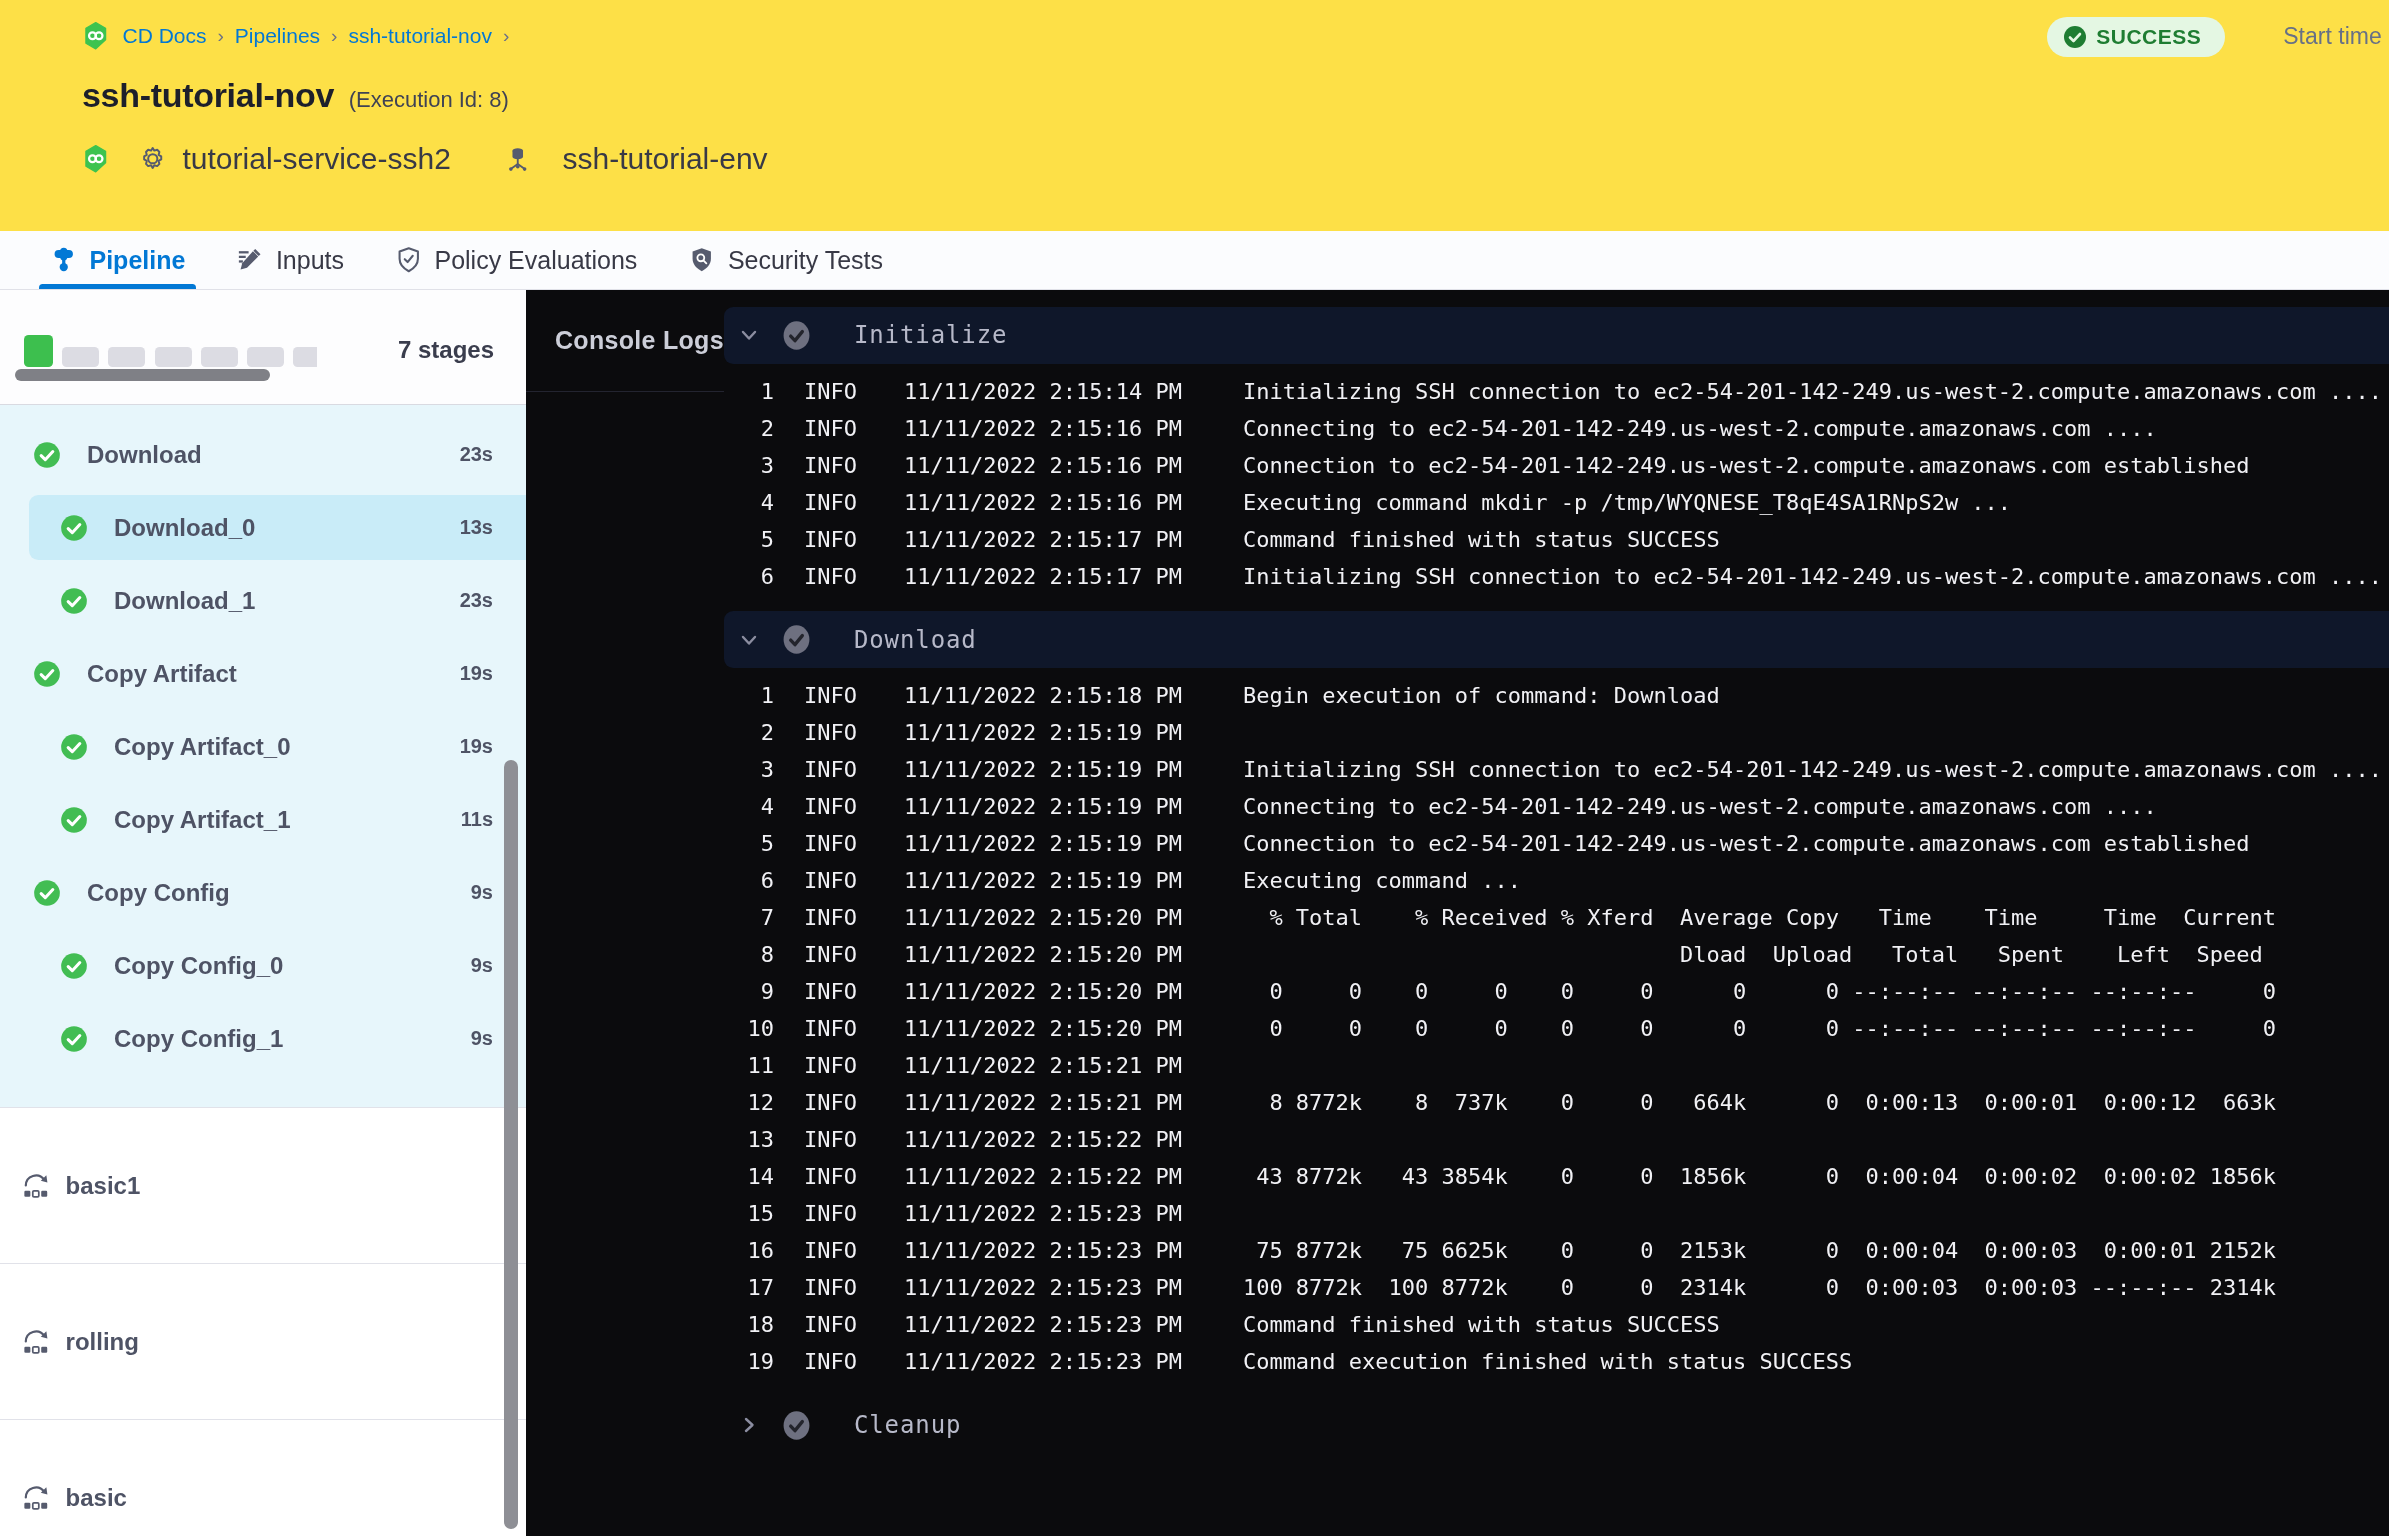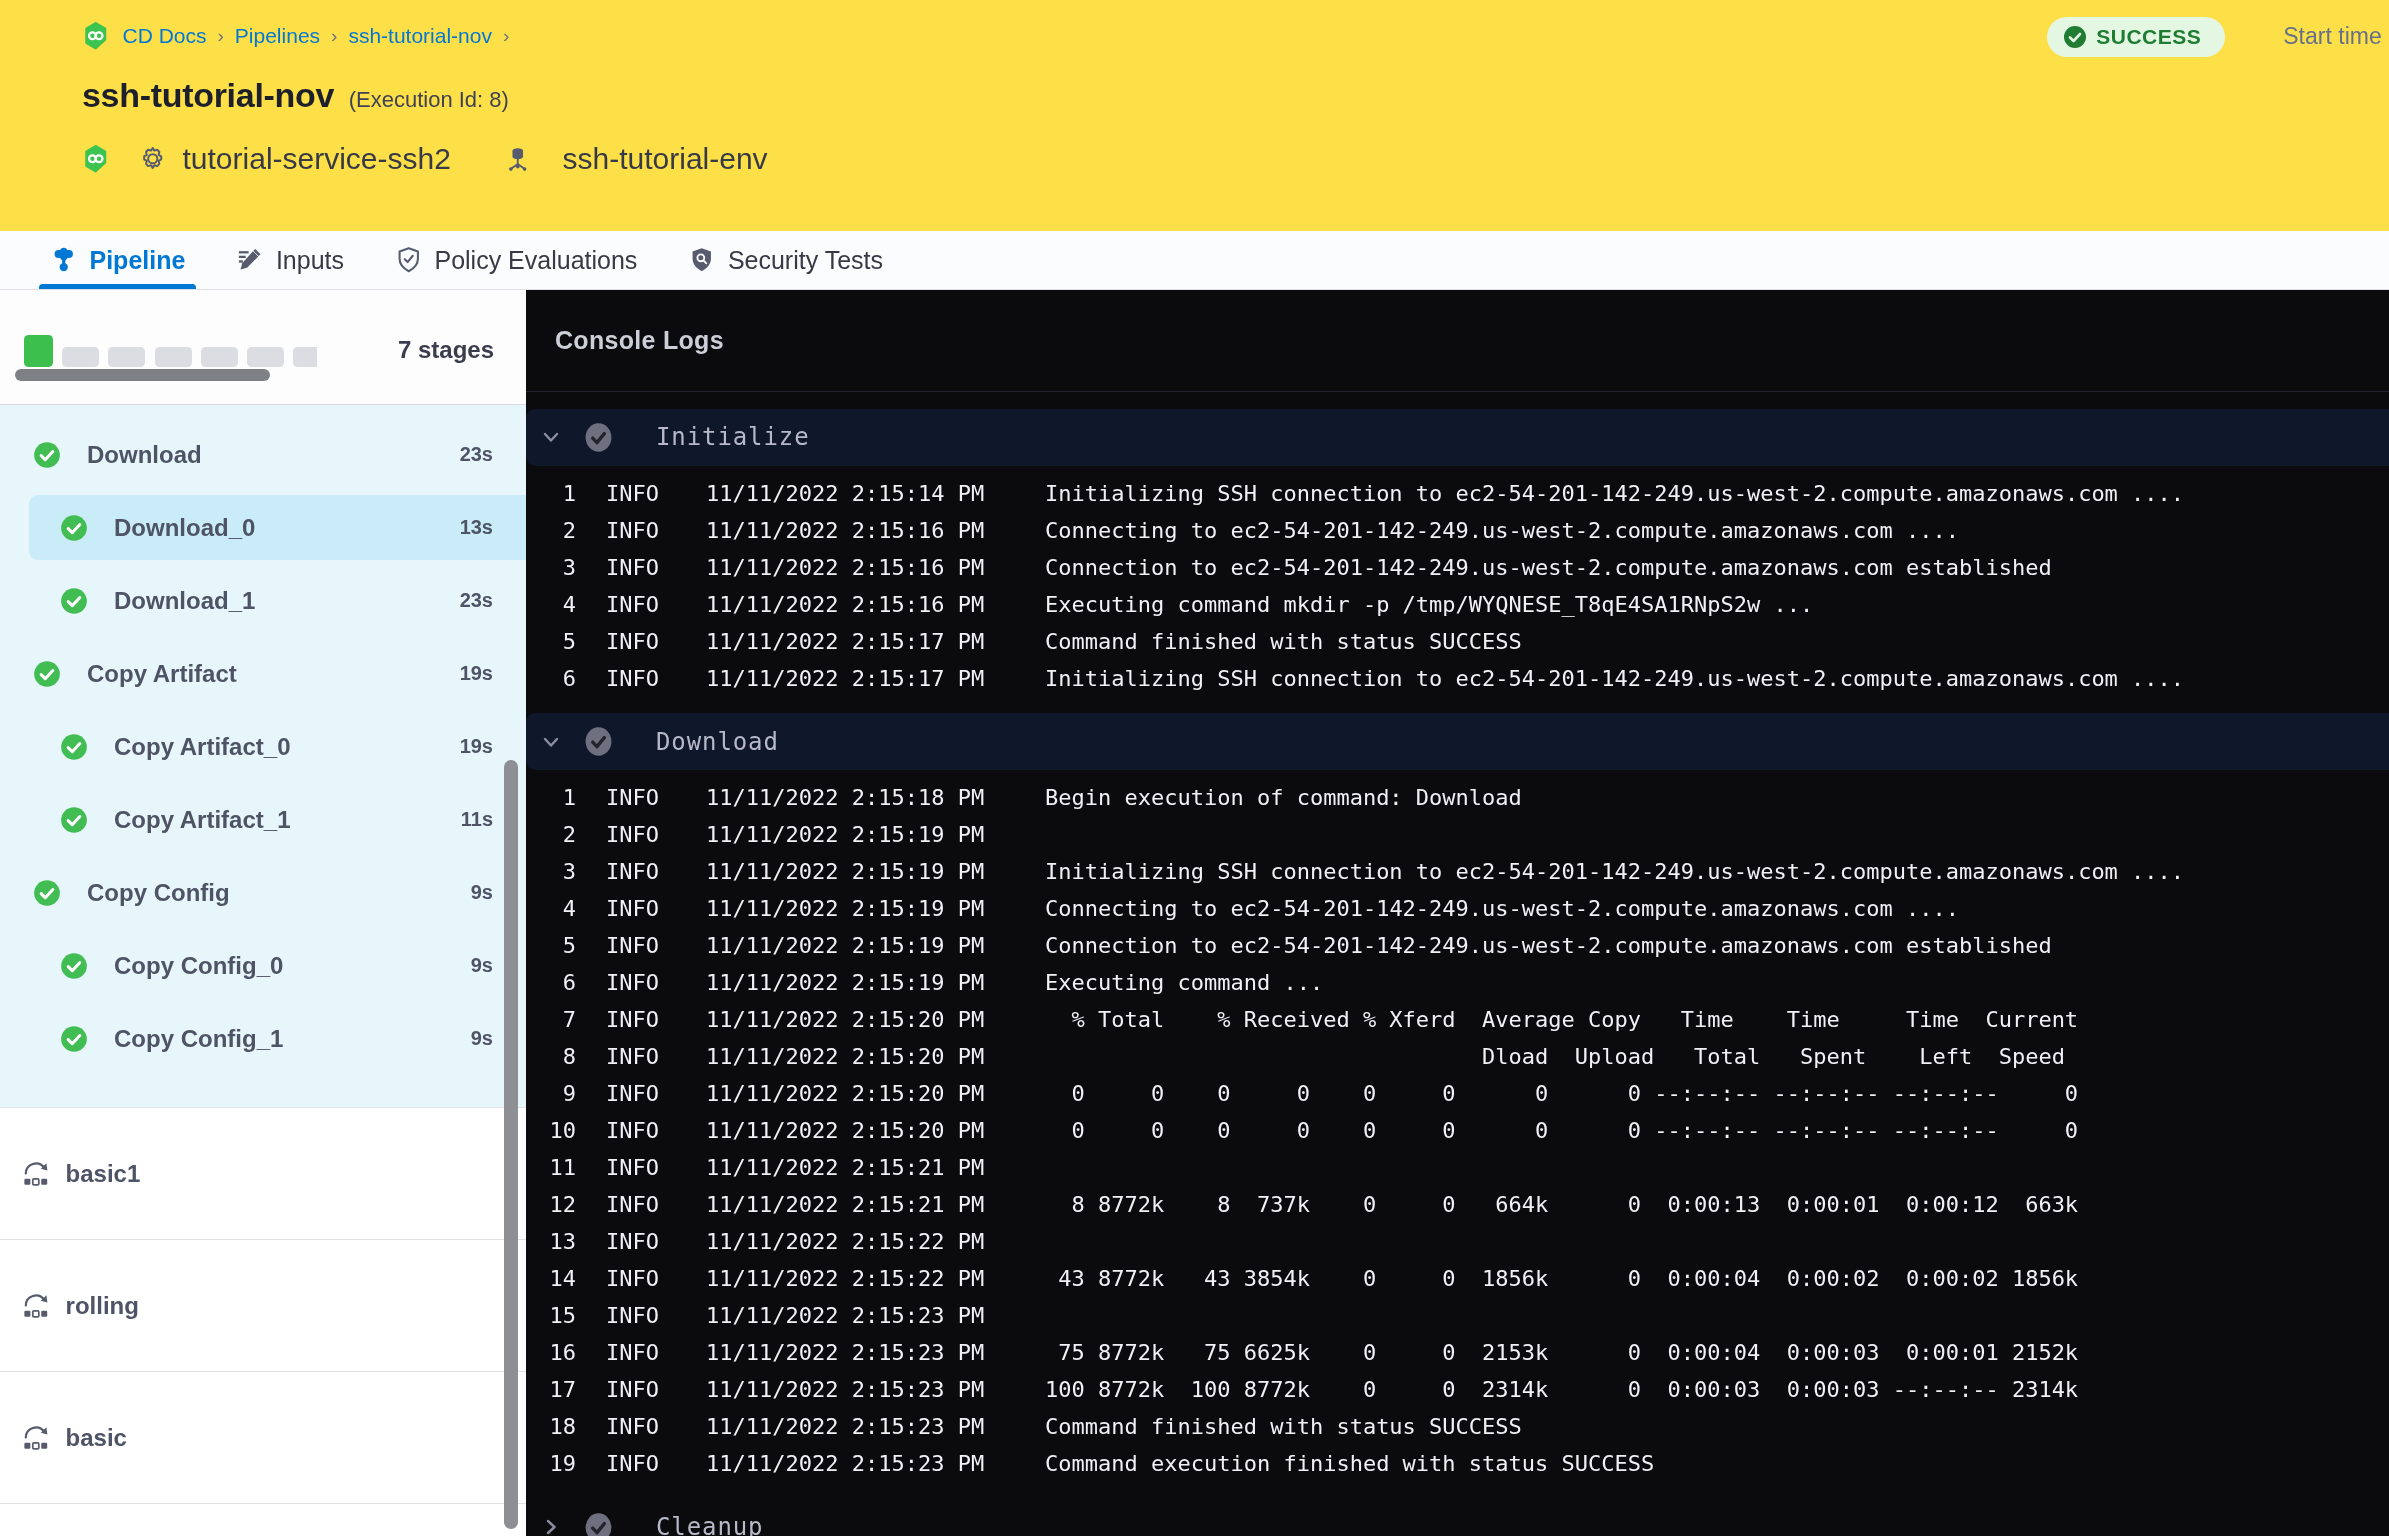--- a/index.html
+++ b/index.html
@@ -56,28 +56,28 @@
   .stage-row { height:73px; display:flex; align-items:center; padding-left:33px; padding-right:33px; cursor:pointer; position:relative; }
   .stage-row.indent { padding-left:60px; }
   .stage-row .st-check { width:28px; height:28px; flex:0 0 auto; margin-right:26px; }
   .stage-row .st-name { font-size:24px; color:#4e5365; flex:1; }
   .stage-row .st-dur { font-size:20px; color:#4e5365; }
   .stage-row.selected::before { content:""; position:absolute; left:29px; right:0; top:3.7px; bottom:3.7px;
     background:#c9ecf8; border-radius:9.2px 0 0 9.2px; }
   .stage-row > * { position:relative; }
 
   .pipeline-list { flex:1; background:#fff; border-top:0.9px solid #e1e2e9; overflow:hidden; }
-  .pipe-row { height:132px; display:flex; align-items:center; padding-left:20px; border-bottom:0.9px solid #e1e2e9; cursor:pointer; }
+  .pipe-row { height:156px; display:flex; align-items:center; padding-left:20px; border-bottom:0.9px solid #e1e2e9; cursor:pointer; }
   .pipe-row .rollout { width:31px; height:31px; margin-right:14.6px; flex:0 0 auto; }
   .pipe-row .pipe-name { font-size:24px; color:#4e5365; }
 
   .side-scrollbar { position:absolute; right:8.2px; top:470px; width:13.7px; height:769px; background:#8e8f95; border-radius:7.3px; }
 
   
-  .console { flex:1; min-width:0; background:#0b0b0d; display:flex; flex-direction:column; overflow:hidden; }
+  .console { flex:1; min-width:0; background:#0b0b0d; display:flex; flex-direction:row; overflow:hidden; }
   .console-head { height:102px; display:flex; align-items:center; padding-left:29px;
     border-bottom:0.9px solid #232430; flex:0 0 auto; }
   .console-title { font-size:25px; font-weight:bold; color:#ccced8; letter-spacing:0.3px; }
   .console-body { flex:1; overflow:hidden; padding-top:16.5px; }
 
   .log-section { margin-bottom:14.6px; }
   .section-header { height:57px; background:#0f172a; border-radius:9.2px 0 0 9.2px; display:flex; align-items:center; padding-left:13px; cursor:pointer; }
   .log-section.collapsed .section-header { background:transparent; }
   .chev { width:24px; height:24px; margin-right:20px; display:inline-flex; }
   .chev svg { width:24px; height:24px; }

